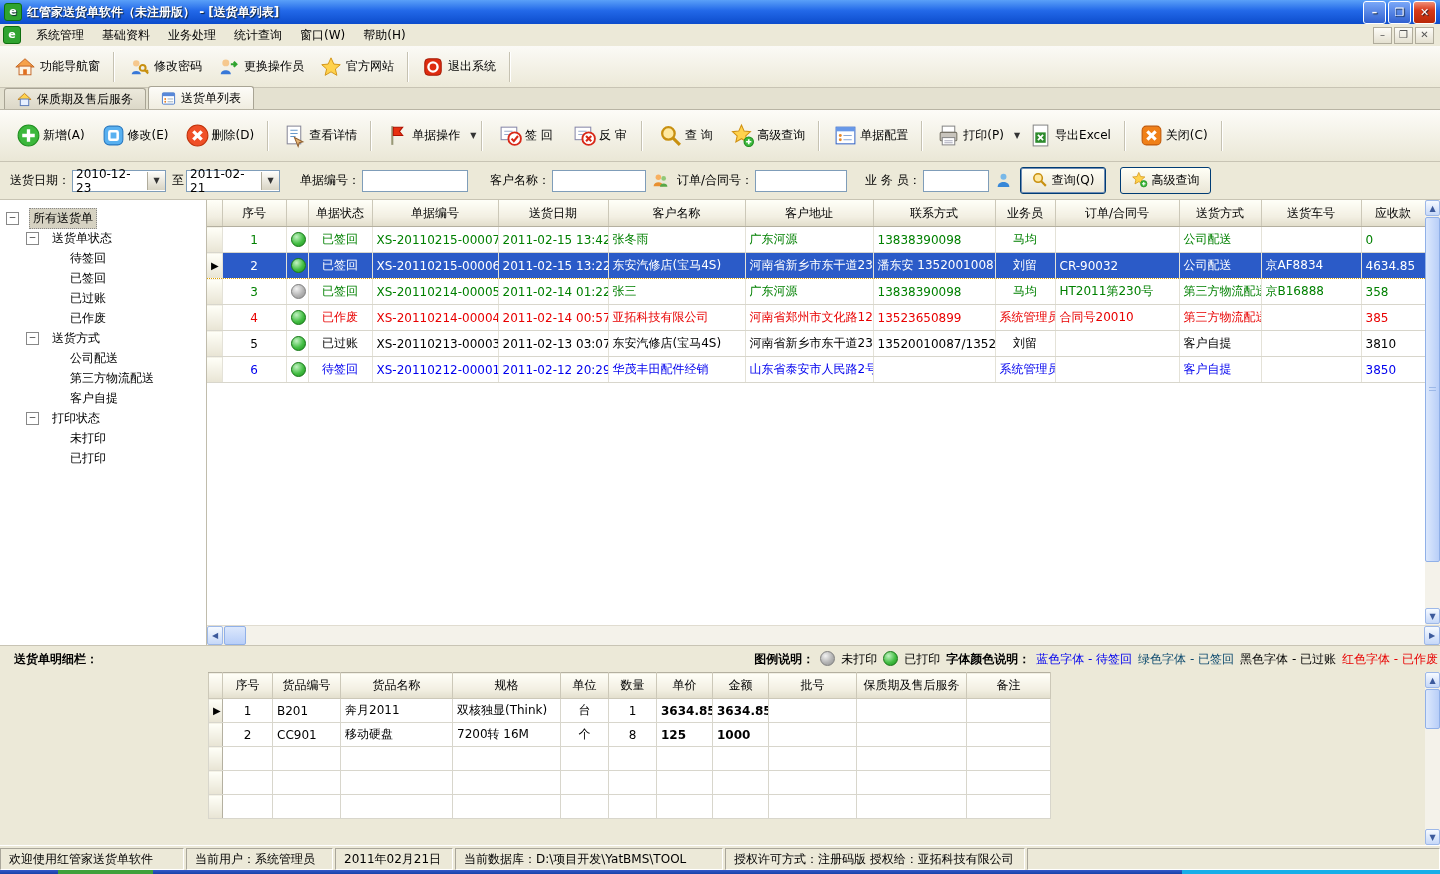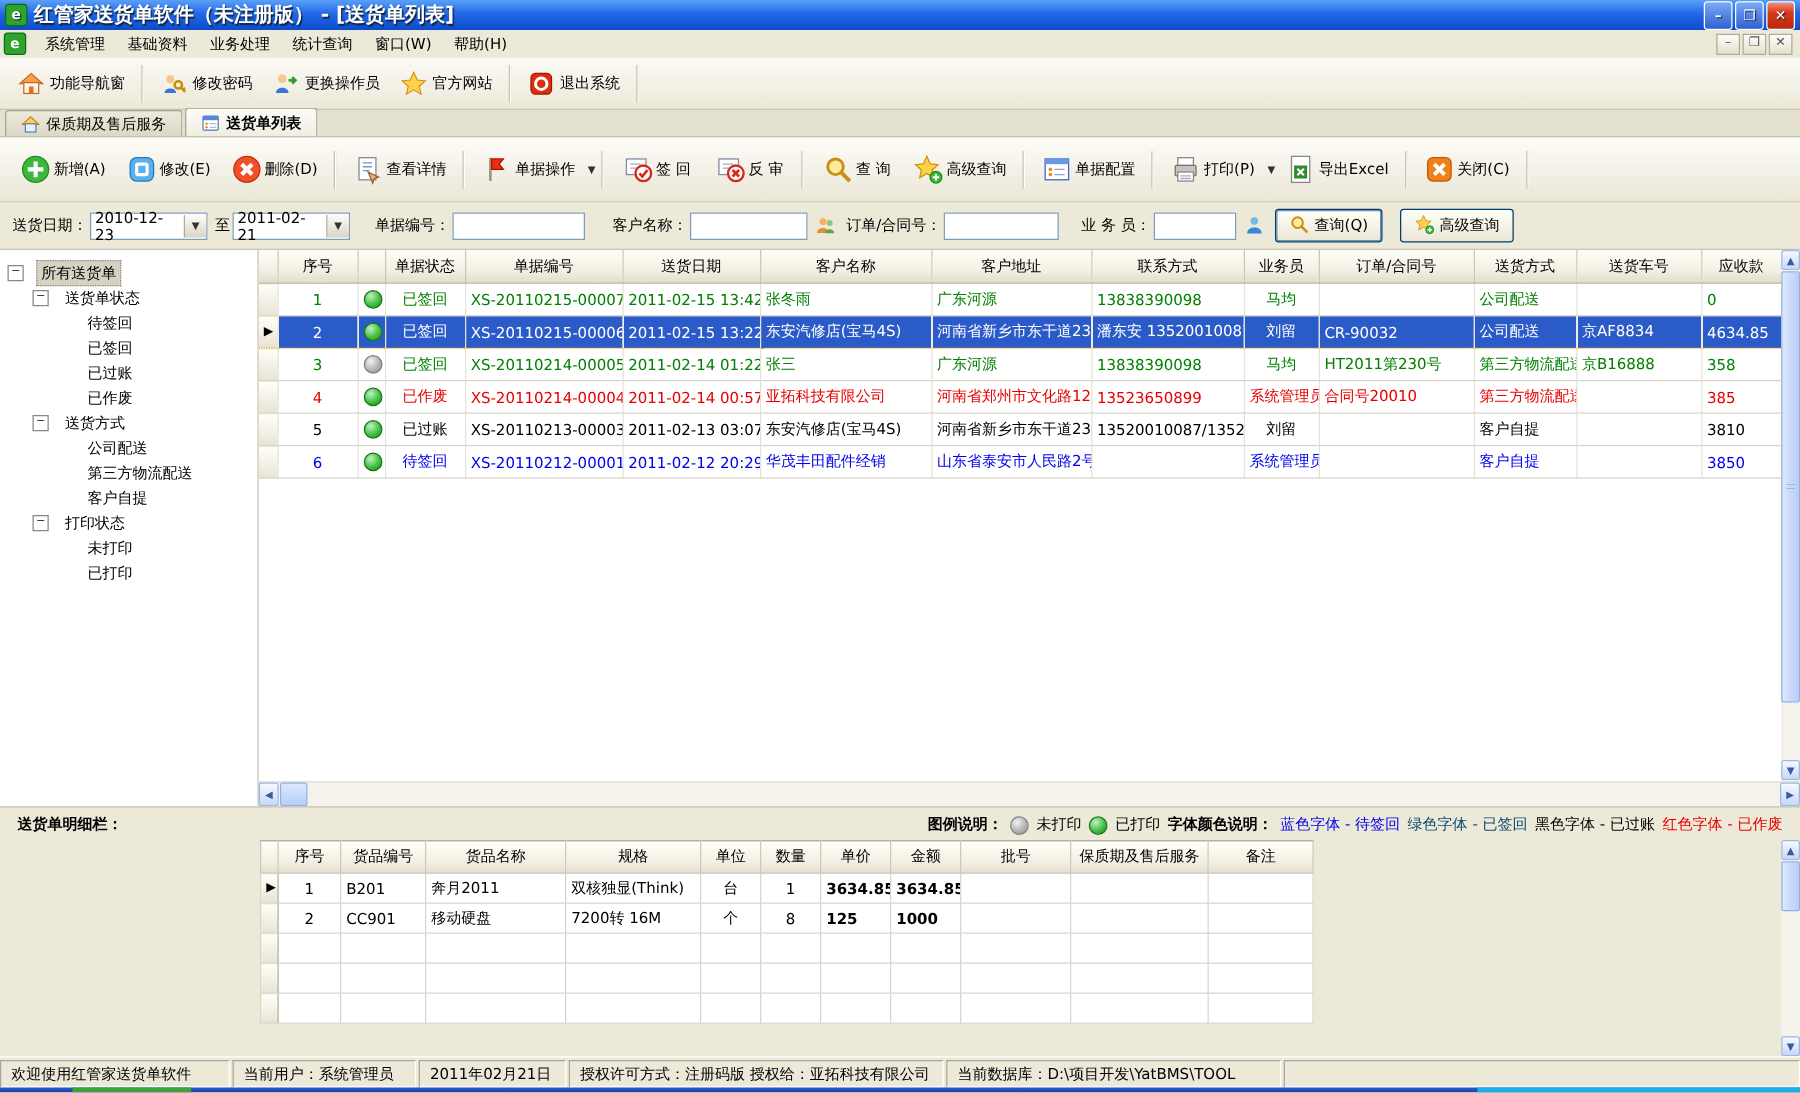--- a/index.html
+++ b/index.html
@@ -8,21 +8,21 @@
        background:#ECE9D8;color:#000;}
   .abs{position:absolute}
 
   
   .titlebar{left:0;top:0;width:1440px;height:24px;
     background:linear-gradient(#5AA0F8,#2268E8 45%,#0C4CCC);
     display:flex;align-items:center;color:#fff;font-weight:bold;
     text-shadow:1px 1px 1px #123;padding-left:4px;box-sizing:border-box}
   .app-logo{width:16px;height:16px;border-radius:3px;background:#2FA32F;border:1px solid #0E6E0E;
     color:#fff;font-weight:bold;font-size:11px;line-height:15px;text-align:center;margin-right:5px}
-  .title-text{flex:1;font-size:16px}
+  .title-text{flex:1;font-size:12px}
   .winbtns{display:flex;gap:2px;margin-right:4px}
   .winbtn{width:21px;height:21px;border-radius:3px;border:1px solid #fff;
     background:linear-gradient(#7AA8F8,#3060D0);color:#fff;font-size:11px;font-weight:bold;
     display:flex;align-items:center;justify-content:center}
   .winbtn.close{background:linear-gradient(#F09078,#D83818 40%,#B82808)}
 
   
   .menubar{left:0;top:24px;width:1440px;height:22px;background:#ECE9D8;
     border-bottom:1px solid #D4D0C0;display:flex;align-items:center}
   .menubar .app-logo{margin:0 6px 0 3px}
@@ -36,21 +36,21 @@
     border-bottom:1px solid #C8C4B4;display:flex;align-items:center;padding-left:6px;box-sizing:border-box}
   .tbtn{display:flex;align-items:center;gap:4px;padding:4px 8px;border-radius:2px}
   .tbtn .ico svg{width:22px;height:22px;display:block}
   .vsep{width:1px;height:30px;background:#C6C2B2;border-right:1px solid #fff;margin:0 5px}
 
   .tabbar{left:0;top:88px;width:1440px;height:22px;background:#E4E1D0;border-bottom:1px solid #B8B4A4;
     display:flex;align-items:flex-end;padding-left:4px;box-sizing:border-box}
   .tab{display:flex;align-items:center;gap:5px;height:20px;padding:0 12px;margin-right:2px;
     border:1px solid #A8A494;border-bottom:none;border-radius:3px 3px 0 0;
     background:linear-gradient(#ECE9DC,#DCD8C8)}
-  .tab.active{background:linear-gradient(#FDFCF8,#F0EDE0);height:22px;font-weight:bold}
+  .tab.active{background:linear-gradient(#FDFCF8,#F0EDE0);height:22px;font-weight:normal}
   .tab .ico svg{width:15px;height:15px;display:block}
 
   .toolbar-main{left:0;top:110px;width:1440px;height:52px;
     background:linear-gradient(#FDFCF8,#EAE7D6);border-bottom:1px solid #C8C4B4;
     display:flex;align-items:center;padding-left:8px;box-sizing:border-box}
   .bigbtn{display:flex;flex-direction:row;align-items:center;justify-content:center;
     min-width:58px;padding:2px 8px;gap:2px}
   .bigbtn .ico svg{width:25px;height:25px;display:block}
   .bigbtn .lbl{white-space:nowrap}
   .drop{font-size:8px;color:#333;margin-left:2px;align-self:center}
@@ -105,21 +105,21 @@
   .sb-btn.h{width:16px;height:19px;line-height:18px}
   .sb-thumb{position:absolute;background:linear-gradient(90deg,#DCE8FC,#B8CEF8);border:1px solid #90B0E8;border-radius:2px;box-sizing:border-box}
   .sb-thumb.h{background:linear-gradient(#DCE8FC,#B8CEF8)}
   .sb-grip{position:absolute;left:3px;right:3px;top:50%;height:6px;margin-top:-3px;
     background:repeating-linear-gradient(#9CB8E8 0 1px,transparent 1px 3px)}
 
   
   .detail-head{left:0;top:645px;width:1440px;height:27px;background:#ECE9D8;border-top:1px solid #C8C4B4;
     display:flex;align-items:center;box-sizing:border-box}
   .detail-title{font-weight:bold;margin-left:14px}
-  .legend{margin-left:auto;display:flex;align-items:flex-end;gap:6px;margin-right:14px;white-space:nowrap}
+  .legend{margin-left:auto;display:flex;align-items:flex-start;gap:6px;margin-right:2px;white-space:nowrap}
   .legend .bold{font-weight:bold}
   .detail-area{left:0;top:672px;width:1440px;height:173px;background:#ECE9D8}
   .dgrid{position:absolute;left:208px;top:0}
   table.dt{border-collapse:collapse;table-layout:fixed;width:842px;background:#fff}
   table.dt th{background:linear-gradient(#FFFFF8,#F2EFE2 65%,#E2DECC);
     border:1px solid #CCC8B8;border-top:1px solid #B4B0A0;font-weight:normal;height:23px;white-space:nowrap;overflow:hidden}
   table.dt td{border:1px solid #D8D6CC;height:23px;padding:0 4px;white-space:nowrap;overflow:hidden}
   table.dt td.selcol{border-right:1px solid #B4B0A0}
   tr.total-row td{border-top:3px solid #A8A49C}
   .bold{font-weight:bold}
@@ -895,20 +895,20 @@
 <div class="abs dvscroll">
   <div class="sb-btn" style="left:0;top:0">▲</div>
   <div class="sb-thumb" style="left:0;top:17px;width:15px;height:40px"></div>
   <div class="sb-btn" style="left:0;top:157px">▼</div>
 </div>
 
 <div class="abs statusbar" id="statusbar">
     <div class="spanel" style="width: 184px;">欢迎使用红管家送货单软件</div>
     <div class="spanel" style="width: 147px; text-align: right;">当前用户：系统管理员</div>
     <div class="spanel" style="width: 118px;">2011年02月21日</div>
+    <div class="spanel" style="width: 268px;">当前数据库：D:\项目开发\YatBMS\TOOL</div>
     <div class="spanel" style="width: 300px;">授权许可方式：注册码版 授权给：亚拓科技有限公司</div>
-    <div class="spanel" style="width: 268px;">当前数据库：D:\项目开发\YatBMS\TOOL</div>
     <div class="spanel" style="flex: 1 1 0%;"></div>
   </div>
 <div class="abs taskbar">
   <div class="green"></div>
   <div class="cyan"></div>
 </div>
 
 </body></html>

